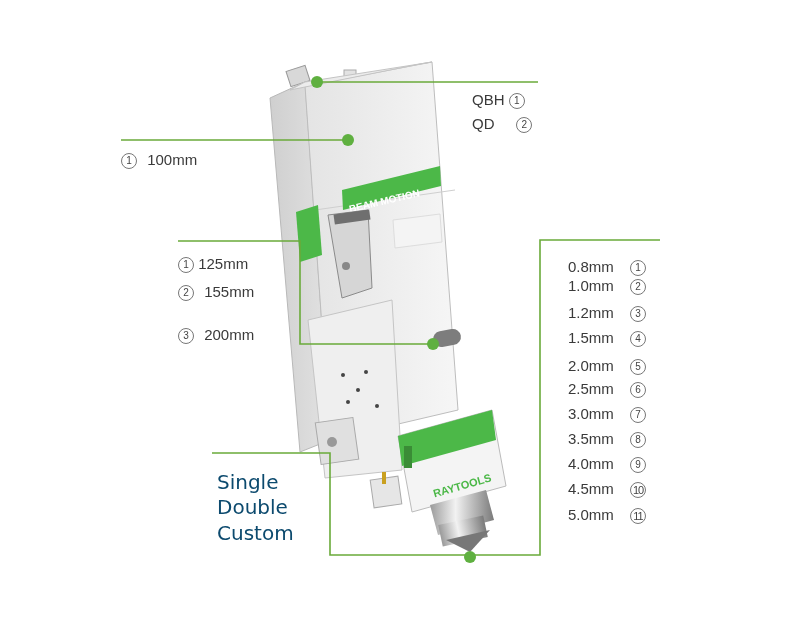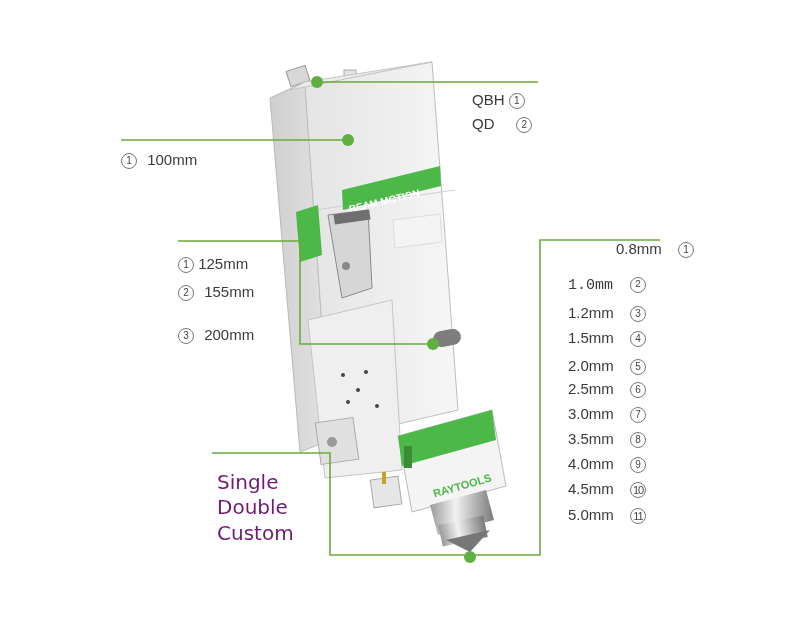--- a/index.html
+++ b/index.html
@@ -5,21 +5,21 @@
   html, body { margin:0; padding:0; background:#ffffff; }
   body { width:800px; height:641px; position:relative; overflow:hidden;
          font-family:"Liberation Sans", sans-serif; color:#333; }
   svg.stage { position:absolute; left:0; top:0; }
   .lbl { position:absolute; font-size:15px; color:#3a3a3a; white-space:nowrap; line-height:1; }
   .num { display:inline-block; width:14px; height:14px; border:1px solid #777; border-radius:50%;
          font-size:10px; text-align:center; line-height:14px; color:#444; vertical-align:middle; }
   .num.wide { font-size:11px; letter-spacing:-1px; }
   .spec-row { position:absolute; left:568px; font-size:15px; color:#3a3a3a; white-space:nowrap; }
   .spec-row .v { display:inline-block; width:62px; }
-  .mode { position:absolute; left:217px; font-size:20px; color:#701a75; font-family:"DejaVu Sans", sans-serif; }
+  .mode { position:absolute; left:217px; font-size:20px; color:#0c4a6e; font-family:"DejaVu Sans", sans-serif; }
 </style>
 </head>
 <body>
 
 <svg class="stage" width="800" height="641" viewBox="0 0 800 641">
   <defs>
     <linearGradient id="bodyG" x1="0" y1="0" x2="1" y2="0">
       <stop offset="0" stop-color="#e4e4e4"></stop>
       <stop offset="1" stop-color="#f6f6f6"></stop>
     </linearGradient>
@@ -128,22 +128,22 @@
 </div>
 <div class="lbl" style="left:178px; top:327px;">
   <span class="num">3</span>
   <span style="margin-left:6px;">200mm</span>
 </div>
 
 <div class="mode" style="top:470px;">Single</div>
 <div class="mode" style="top:495px;">Double</div>
 <div class="mode" style="top:521px;text-align:right;">Custom</div>
 
-<div class="spec-row" style="top:240px;margin-left:48px;"><span class="v">0.8mm</span><span class="num">1</span></div>
-<div class="spec-row" style="top:277px;font-family:Liberation Mono, monospace;"><span class="v">1.0mm</span><span class="num">2</span></div>
+<div class="spec-row" style="top:258px;"><span class="v">0.8mm</span><span class="num">1</span></div>
+<div class="spec-row" style="top:277px;"><span class="v">1.0mm</span><span class="num">2</span></div>
 <div class="spec-row" style="top:304px;"><span class="v">1.2mm</span><span class="num">3</span></div>
 <div class="spec-row" style="top:329px;"><span class="v">1.5mm</span><span class="num">4</span></div>
 <div class="spec-row" style="top:357px;"><span class="v">2.0mm</span><span class="num">5</span></div>
 <div class="spec-row" style="top:380px;"><span class="v">2.5mm</span><span class="num">6</span></div>
 <div class="spec-row" style="top:405px;"><span class="v">3.0mm</span><span class="num">7</span></div>
 <div class="spec-row" style="top:430px;"><span class="v">3.5mm</span><span class="num">8</span></div>
 <div class="spec-row" style="top:455px;"><span class="v">4.0mm</span><span class="num">9</span></div>
 <div class="spec-row" style="top:480px;"><span class="v">4.5mm</span><span class="num wide">10</span></div>
 <div class="spec-row" style="top:506px;"><span class="v">5.0mm</span><span class="num wide">11</span></div>
 

